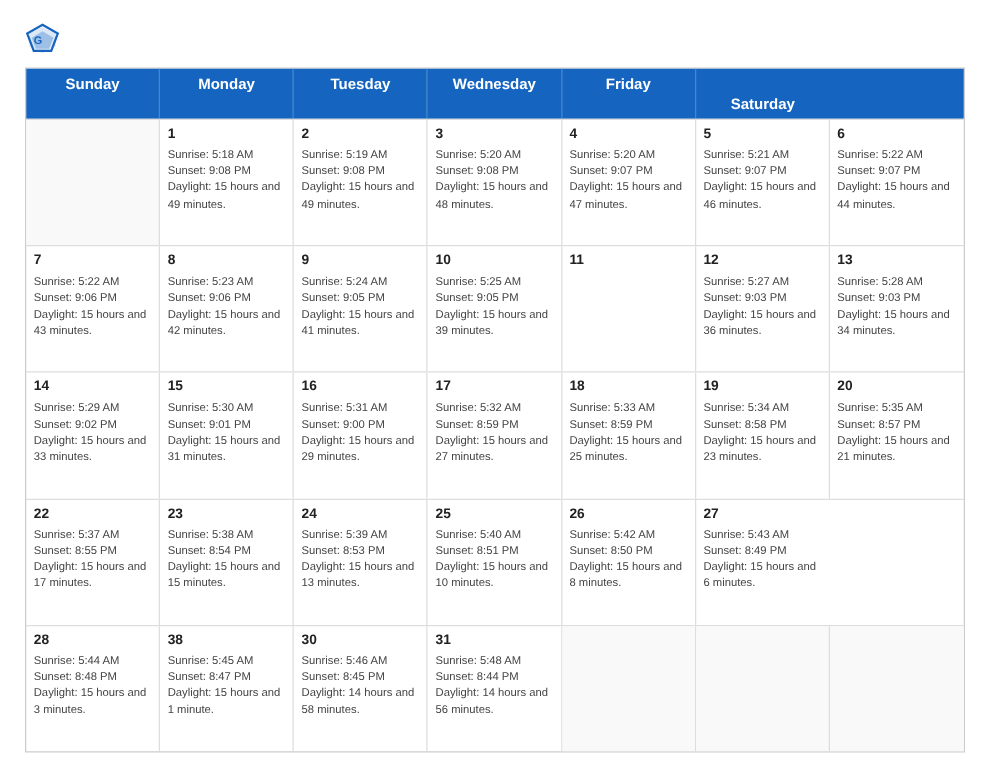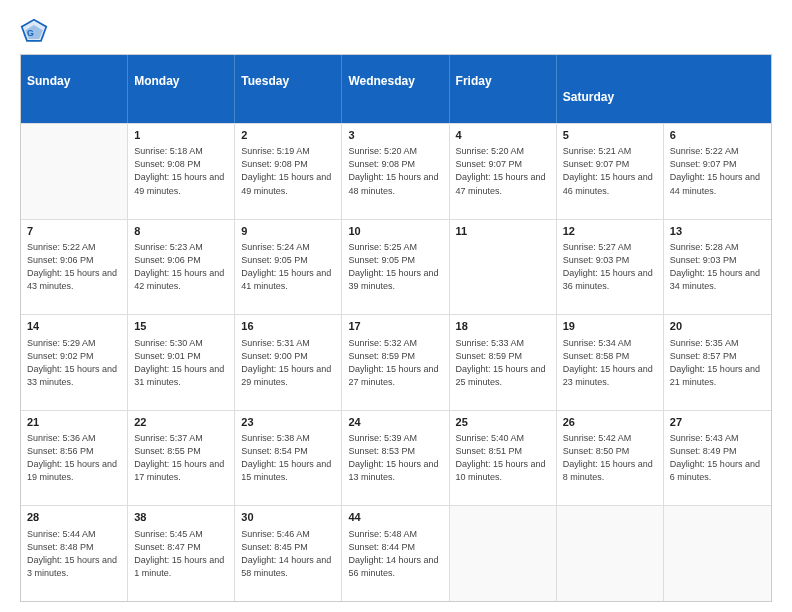--- a/index.html
+++ b/index.html
@@ -61,22 +61,22 @@
     }
     .cal-header {
       display: grid;
       grid-template-columns: repeat(7, 1fr);
       background: #1565c0;
     }
     .cal-header-cell {
       color: #fff;
       font-size: 12px;
       font-weight: bold;
-      padding: 19px 6px;
-      text-align: left;
+      padding: 5px 6px;
+      text-align: center;
       border-right: 1px solid #4488cc;
     }
     .cal-header-cell:last-child { border-right: none; margin-top: 16px; }
     .cal-body {
       display: flex;
       flex-direction: column;
       flex: 1;
     }
     .cal-row {
       display: grid;
@@ -222,24 +222,20 @@
             <span class="day-num">19</span>
             <div class="cell-info">Sunrise: 5:34 AM<br>Sunset: 8:58 PM<br>Daylight: 15 hours and 23 minutes.</div>
           </div>
           <div class="cal-cell">
             <span class="day-num">20</span>
             <div class="cell-info">Sunrise: 5:35 AM<br>Sunset: 8:57 PM<br>Daylight: 15 hours and 21 minutes.</div>
           </div>
         </div>
         <div class="cal-row">
           <div class="cal-cell">
-            <span class="day-num">21</span>
-            <div class="cell-info">Sunrise: 5:36 AM<br>Sunset: 8:56 PM<br>Daylight: 15 hours and 19 minutes.</div>
-          </div>
-          <div class="cal-cell">
             <span class="day-num">22</span>
             <div class="cell-info">Sunrise: 5:37 AM<br>Sunset: 8:55 PM<br>Daylight: 15 hours and 17 minutes.</div>
           </div>
           <div class="cal-cell">
             <span class="day-num">23</span>
             <div class="cell-info">Sunrise: 5:38 AM<br>Sunset: 8:54 PM<br>Daylight: 15 hours and 15 minutes.</div>
           </div>
           <div class="cal-cell">
             <span class="day-num">24</span>
             <div class="cell-info">Sunrise: 5:39 AM<br>Sunset: 8:53 PM<br>Daylight: 15 hours and 13 minutes.</div>
@@ -264,21 +260,21 @@
           </div>
           <div class="cal-cell">
             <span class="day-num">38</span>
             <div class="cell-info">Sunrise: 5:45 AM<br>Sunset: 8:47 PM<br>Daylight: 15 hours and 1 minute.</div>
           </div>
           <div class="cal-cell">
             <span class="day-num">30</span>
             <div class="cell-info">Sunrise: 5:46 AM<br>Sunset: 8:45 PM<br>Daylight: 14 hours and 58 minutes.</div>
           </div>
           <div class="cal-cell">
-            <span class="day-num">44</span>
+            <span class="day-num">31</span>
             <div class="cell-info">Sunrise: 5:48 AM<br>Sunset: 8:44 PM<br>Daylight: 14 hours and 56 minutes.</div>
           </div>
           <div class="cal-cell empty"></div>
           <div class="cal-cell empty"></div>
           <div class="cal-cell empty"></div>
         </div>
       </div>
   </div>
 </div>
 

